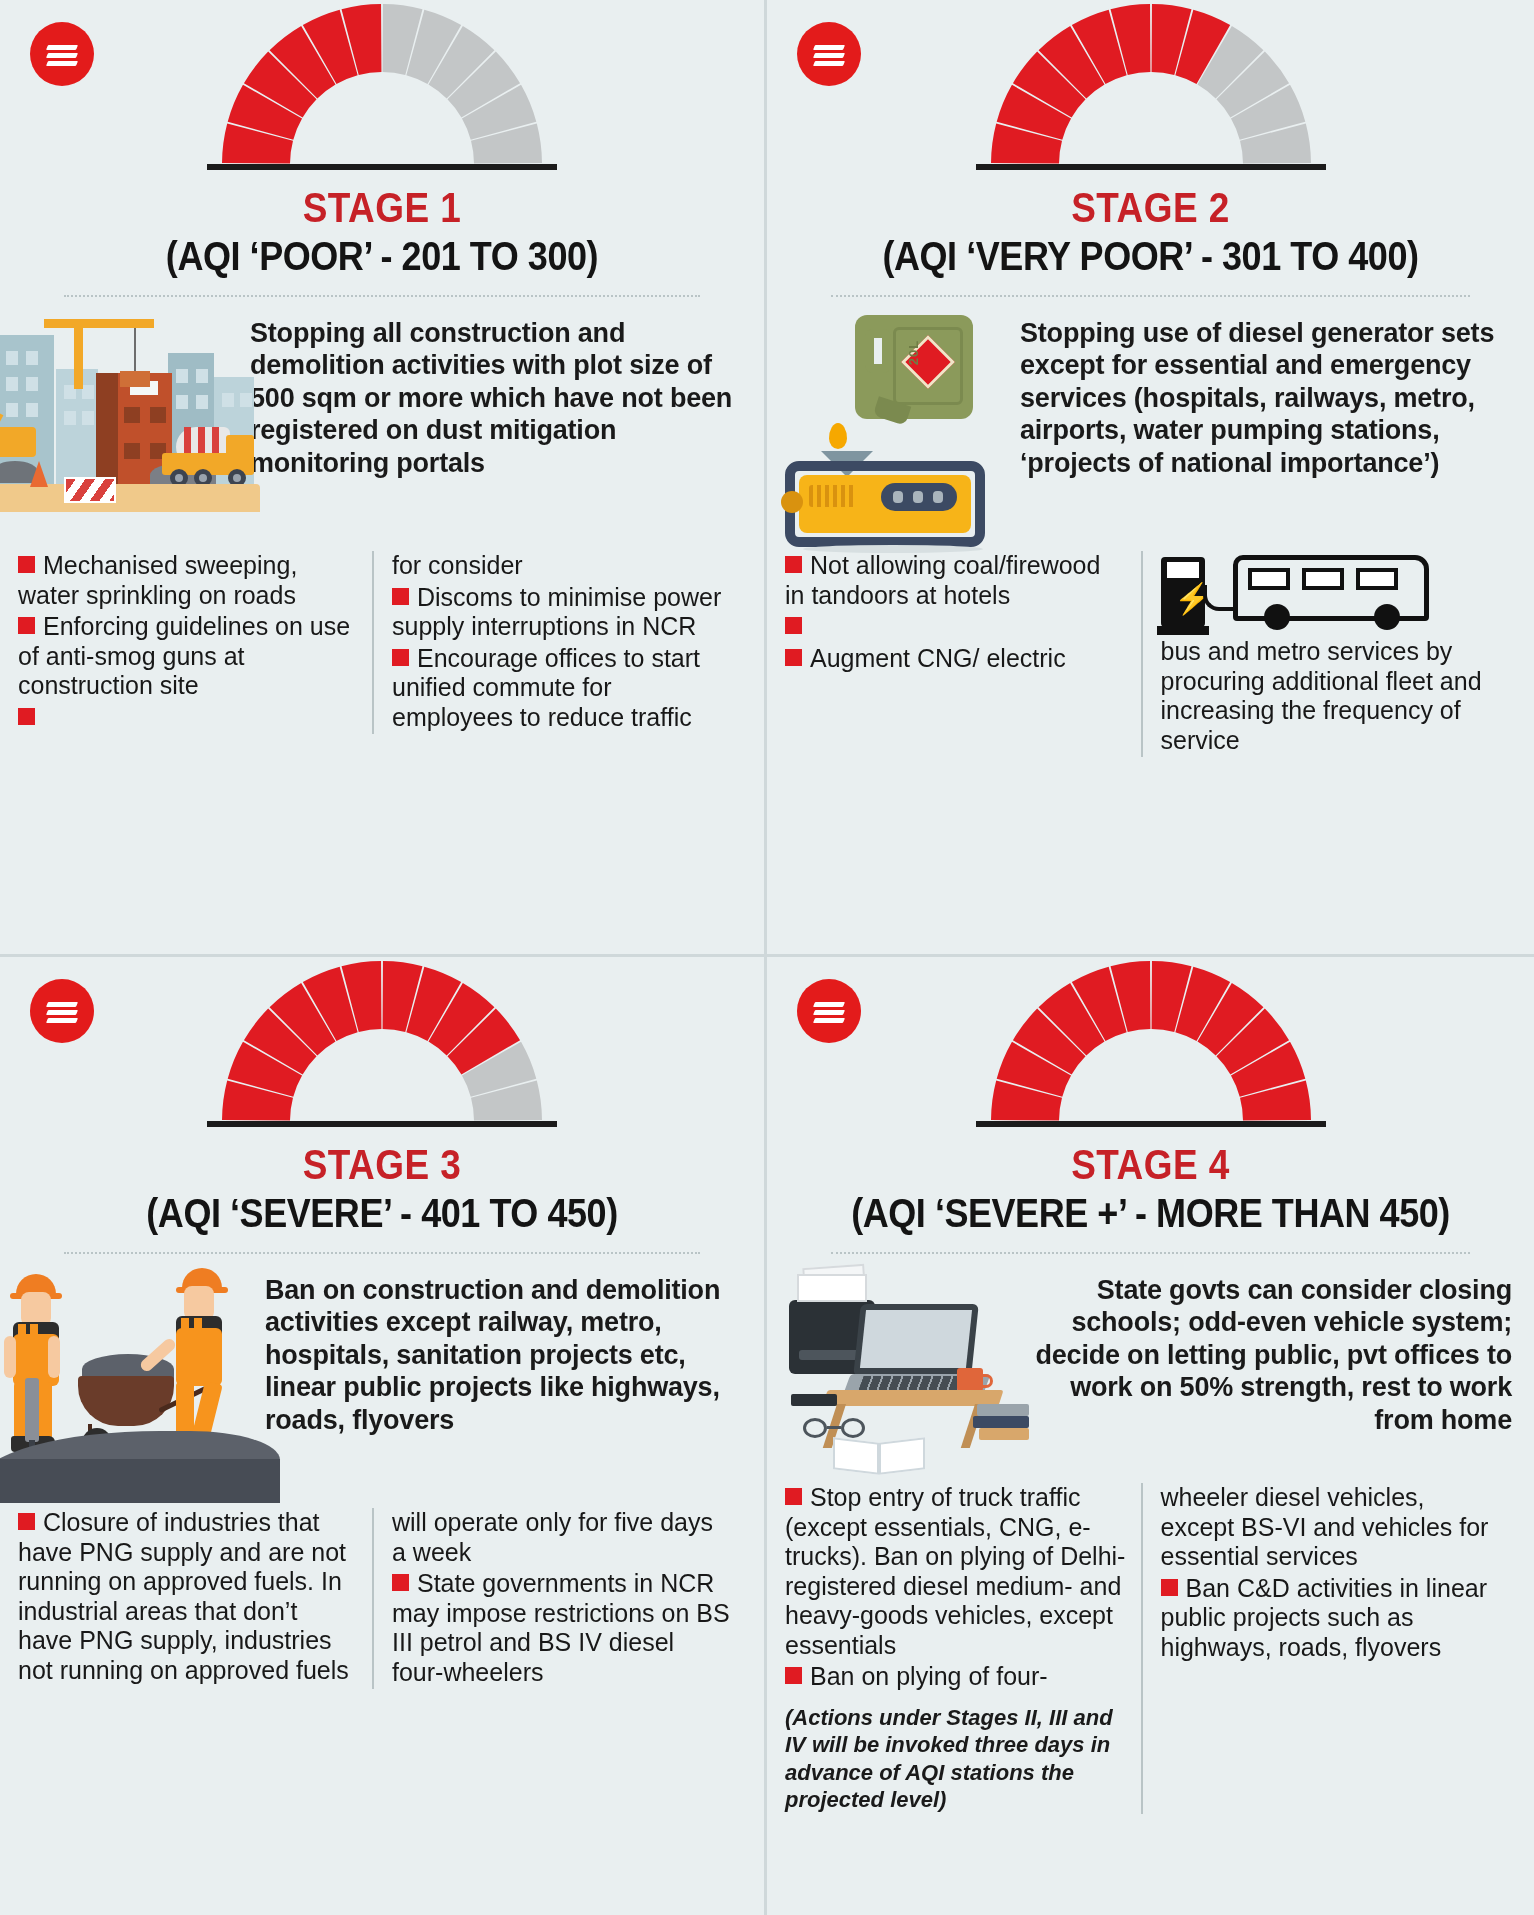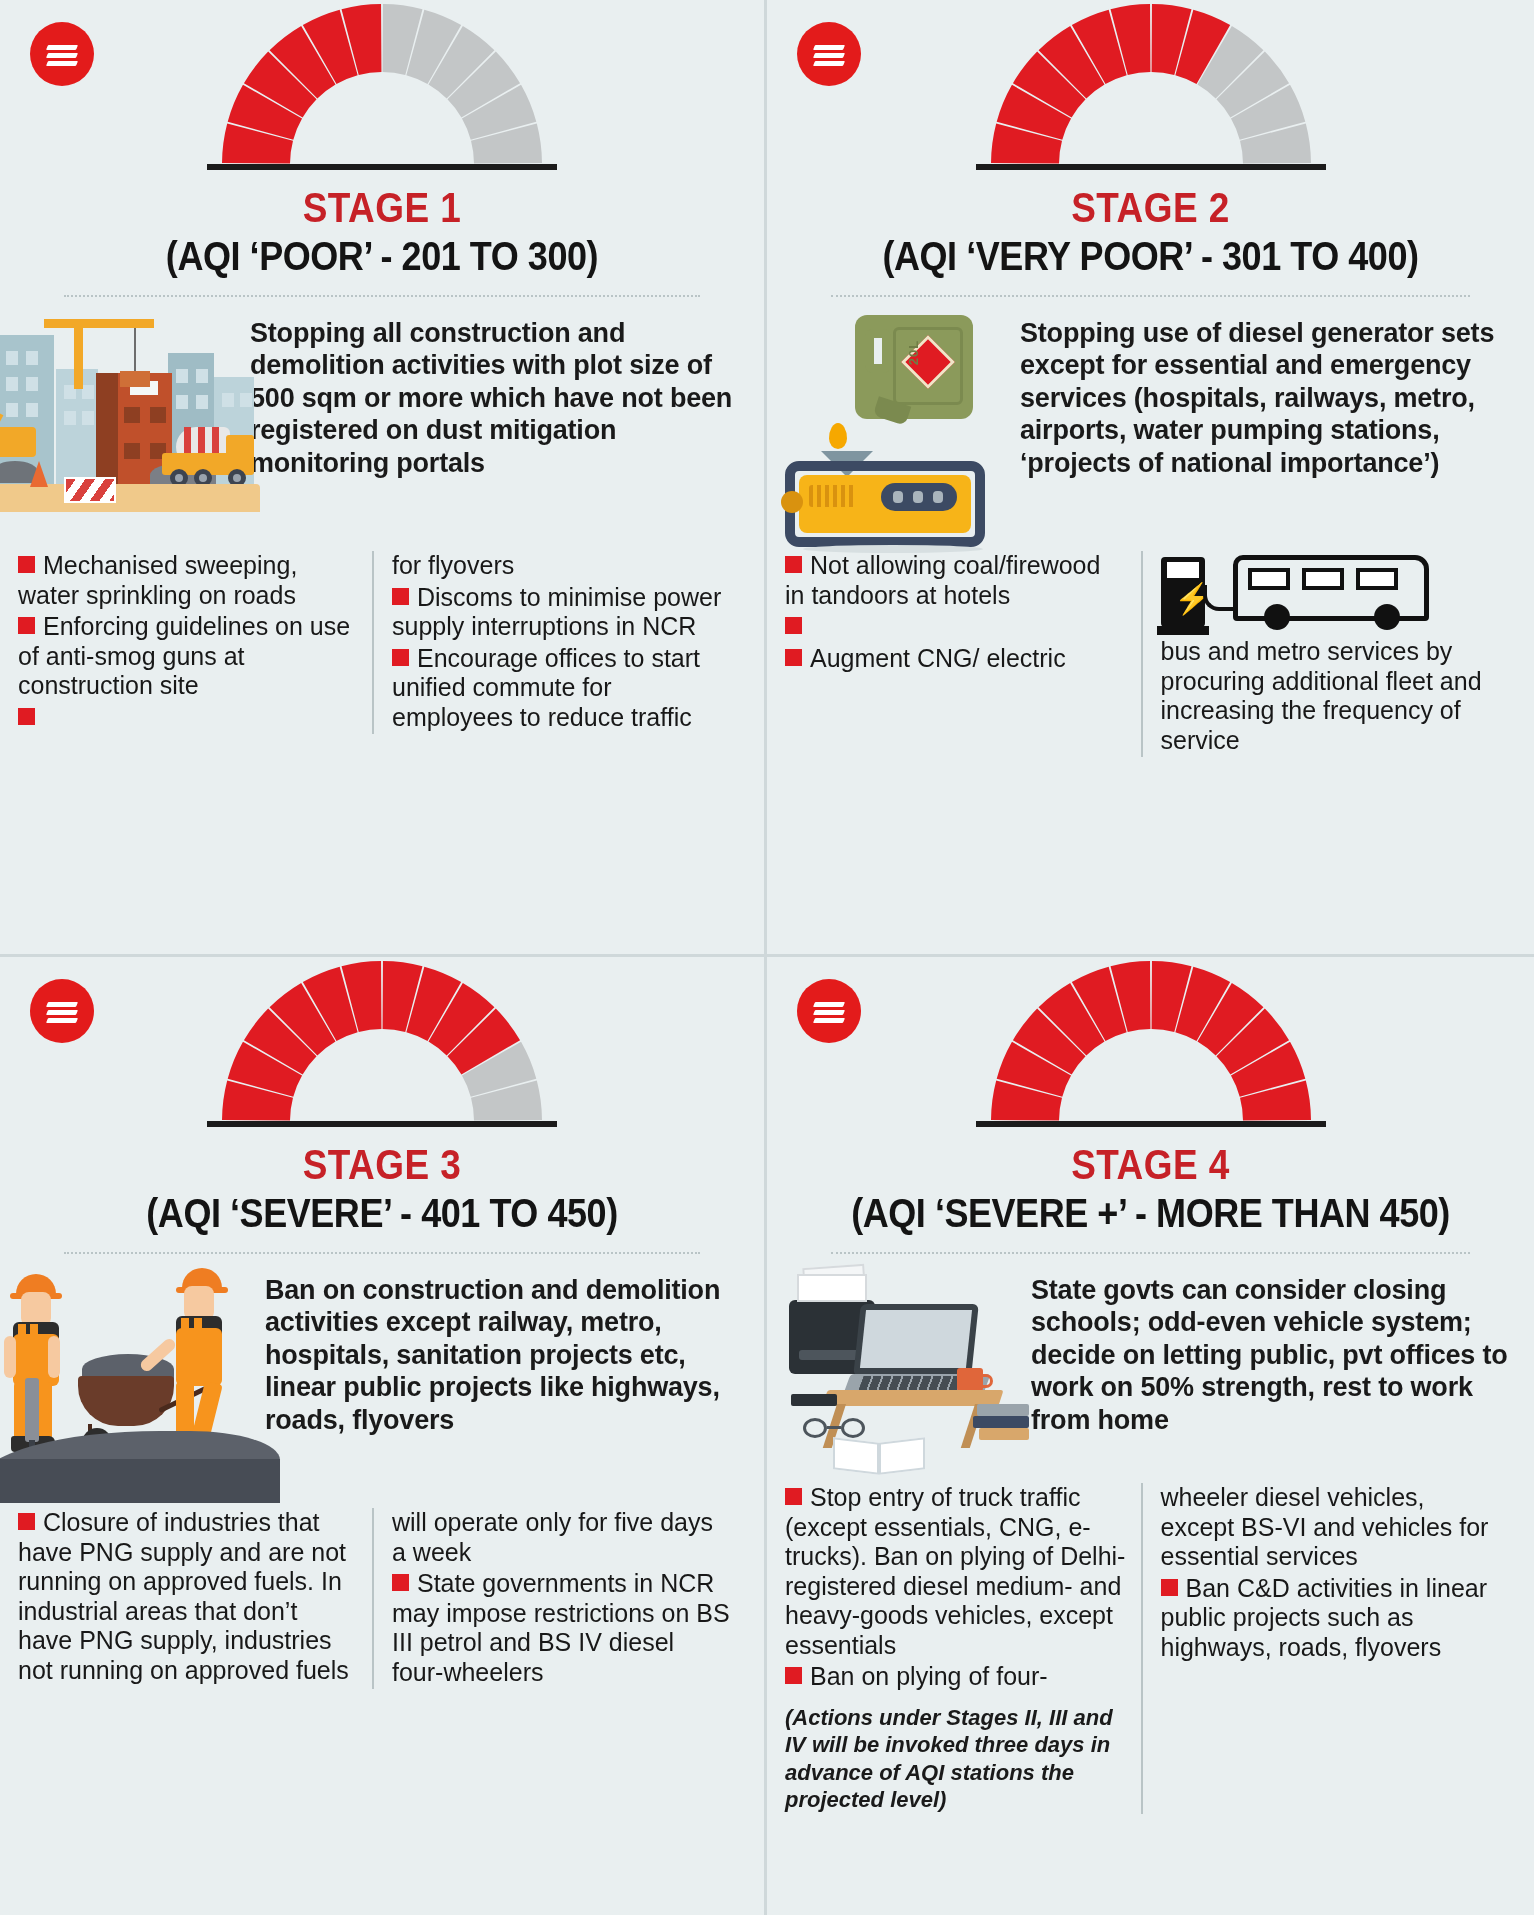--- a/index.html
+++ b/index.html
@@ -347,21 +347,21 @@
       <div class="hero-text">Stopping all construction and demolition activities with plot size of 500 sqm or more which have not been registered on dust mitigation monitoring portals</div>
     </div>
 
     <div class="cols">
       <div class="col">
         <div class="bl"><span class="bullet-sq"></span><span>Mechanised sweeping, water sprinkling on roads</span></div>
         <div class="bl"><span class="bullet-sq"></span><span>Enforcing guidelines on use of anti-smog guns at construction site</span></div>
         <div class="bl"><span class="bullet-sq"></span></div>
       </div>
       <div class="col">
-        <div class="bl"><span>for flyovers</span></div>
+        <div class="bl"><span>for consider</span></div>
         <div class="bl"><span class="bullet-sq"></span><span>Discoms to minimise power supply interruptions in NCR</span></div>
         <div class="bl"><span class="bullet-sq"></span><span>Encourage offices to start unified commute for employees to reduce traffic</span></div>
       </div>
     </div>
   </div>
 
   <div class="panel sepB">
     <div class="logo">
       <span class="bars">
           <i></i>
@@ -571,21 +571,21 @@
             <path d="M304.041567579835 80.8328193950158 A160 160 0 0 1 319.2968855557134 117.66241495069559 L253.7207091945352 135.65588859664996 A92 92 0 0 0 244.94890135840512 114.47887115213408 Z" fill="#e01b22"></path>
             <path d="M319.7938151407202 119.51698140972519 A160 160 0 0 1 324.99712000863997 159.04000575998955 L256.998344004968 159.448003311994 A92 92 0 0 0 254.00644370591414 136.72226431059198 Z" fill="#e01b22"></path>
           </svg>
         <div class="baseline"></div>
       </div>
     </div>
     <div class="stage-title">STAGE 4</div>
     <div class="stage-sub">(AQI ‘SEVERE +’ - MORE THAN 450)</div>
     <div class="divider-dotted"></div>
 
-    <div class="hero" style="min-height:214px;">
+    <div class="hero" style="min-height:214px;text-align:right;">
       <div class="hero-art" style="margin-left:14px;">
         <div class="art deskart">
           <div class="printer">
             <div class="tray2"></div>
               <div class="tray"></div>
               <div class="slot"></div>
           </div>
           <div class="laptop">
             <div class="lid"></div>
               <div class="scr2"></div>

